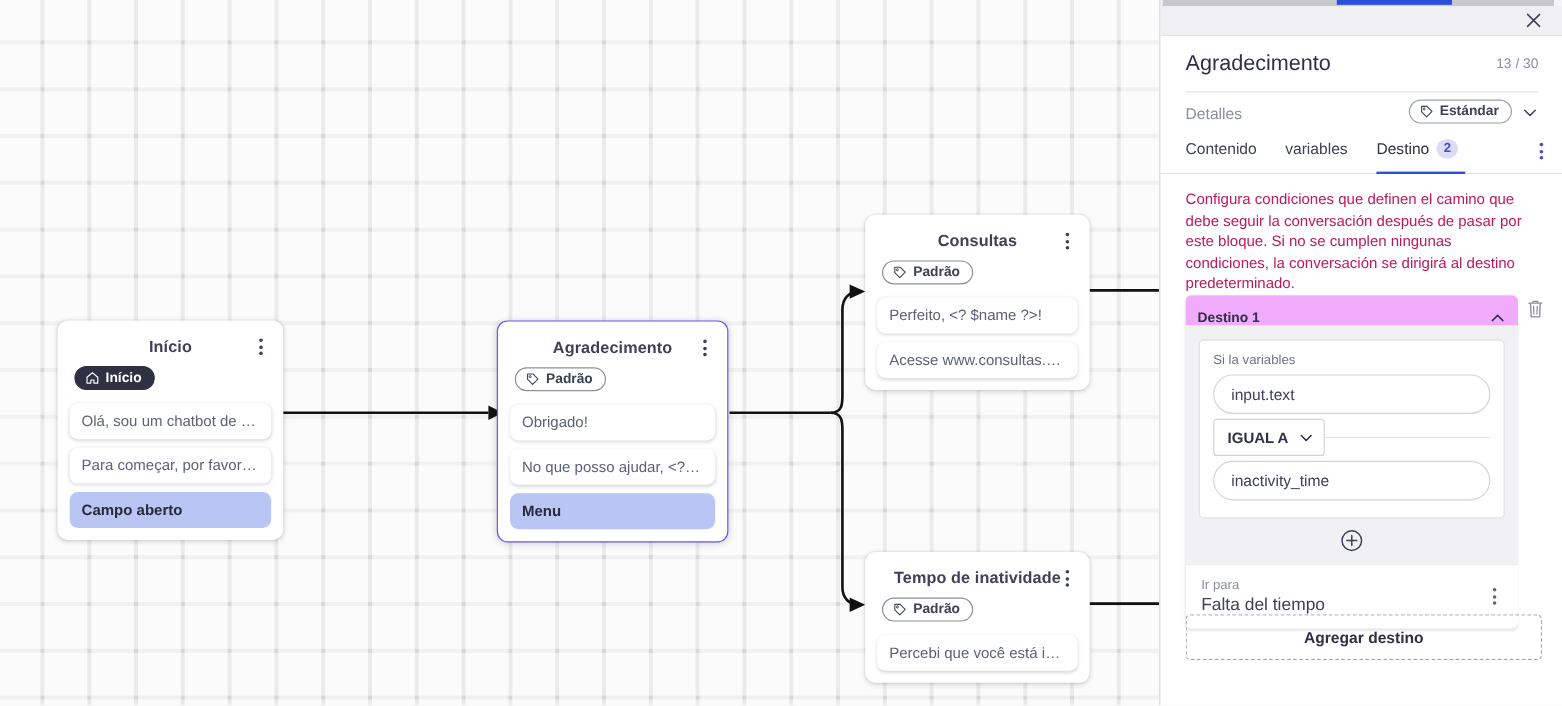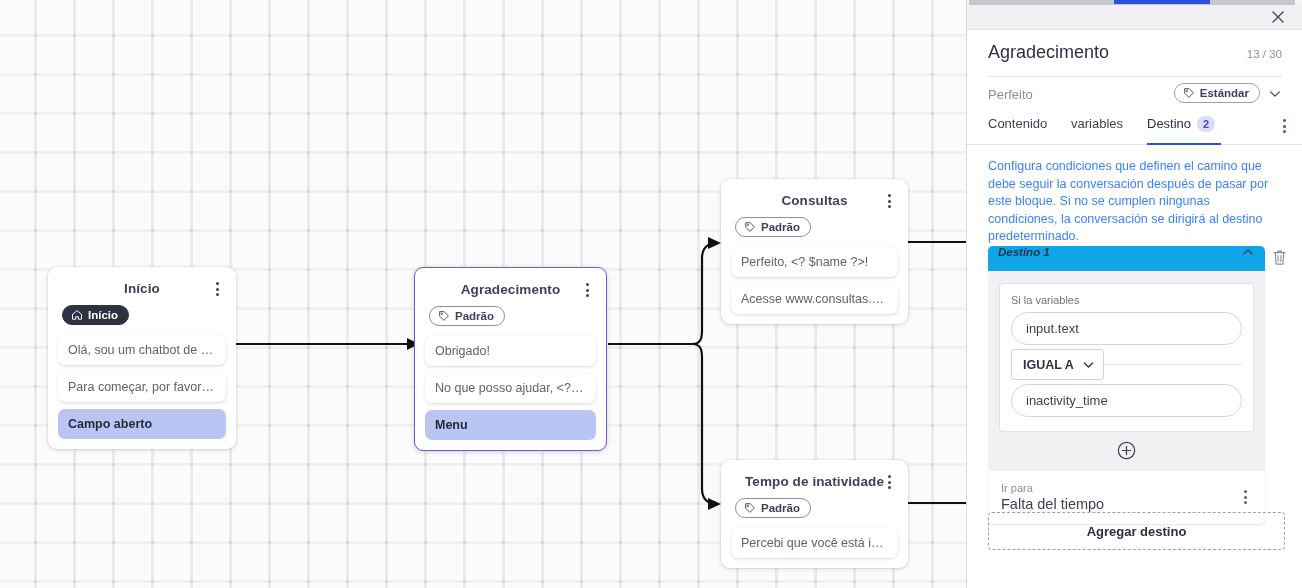--- a/index.html
+++ b/index.html
@@ -155,37 +155,36 @@
   }
   .tabs-kebab {
     position: absolute; right: 12px; top: 6px; width: 14px; height: 16px;
     display: flex; flex-direction: column; align-items: center; justify-content: space-between;
     padding: 1px 0; cursor: pointer;
   }
   .tabs-kebab i { display:block; width: 3px; height: 3px; border-radius: 50%; background: #4a47c9; }
 
   .desc {
     position: absolute; left: 21px; top: 128px; width: 288px;
-    font-size: 12.5px; line-height: 17.5px; color: #3b82f6;
+    font-size: 12.5px; line-height: 17.5px; color: #be185d;
   }
 
   .dest-card {
     position: absolute; left: 21px; top: 216px; width: 277px;
     background: #f1f1f4;
     border-radius: 5px;
     overflow: hidden;
     box-shadow: 0 1px 2px rgba(16,24,40,0.10);
   }
   .dest-header {
-    background: #0ea5e9;
+    background: #f0abfc;
     height: 25px;
-    display: flex; align-items: flex-start;
+    display: flex; align-items: flex-end;
     padding: 0 10px;
     cursor: pointer;
-    font-style: italic;
   }
   .dest-header-label { font-size: 11.5px; font-weight: bold; color: #2c3144; }
   .chev-up { margin-left: auto; width: 14px; height: 12px; }
   .trash-icon { position: absolute; left: 1270px; top: 249px; width: 15px; height: 17px; cursor: pointer; }
 
   .cond-box {
     margin: 12px 11px 0 11px;
     background: #ffffff;
     border: 1px solid #e0e0e6;
     border-radius: 4px;
@@ -366,21 +365,21 @@
 
     <div class="panel-inner">
 
       <div class="title-row">
         <span class="block-title">Agradecimento</span>
         <span class="char-count">13 / 30</span>
       </div>
       <div class="title-rule"></div>
 
       <div class="marcador-row">
-        <span class="marcador-label">Perfeito</span>
+        <span class="marcador-label">Detalles</span>
         <span class="estandar-chip">
           <svg width="12" height="12" viewBox="0 0 16 16">
             <path d="M2.2 2.2 L8.2 2.2 L13.8 7.8 L7.8 13.8 L2.2 8.2 Z" fill="none" stroke="#3c4257" stroke-width="1.2" stroke-linejoin="round"></path>
             <circle cx="5.1" cy="5.1" r="1.1" fill="none" stroke="#3c4257" stroke-width="1.1"></circle>
           </svg>
           <span>Estándar</span>
         </span>
         <svg class="chev-down" viewBox="0 0 16 12">
           <path d="M3 3.5 L8 8.5 L13 3.5" fill="none" stroke="#3c4257" stroke-width="1.4" stroke-linecap="round" stroke-linejoin="round"></path>
         </svg>

